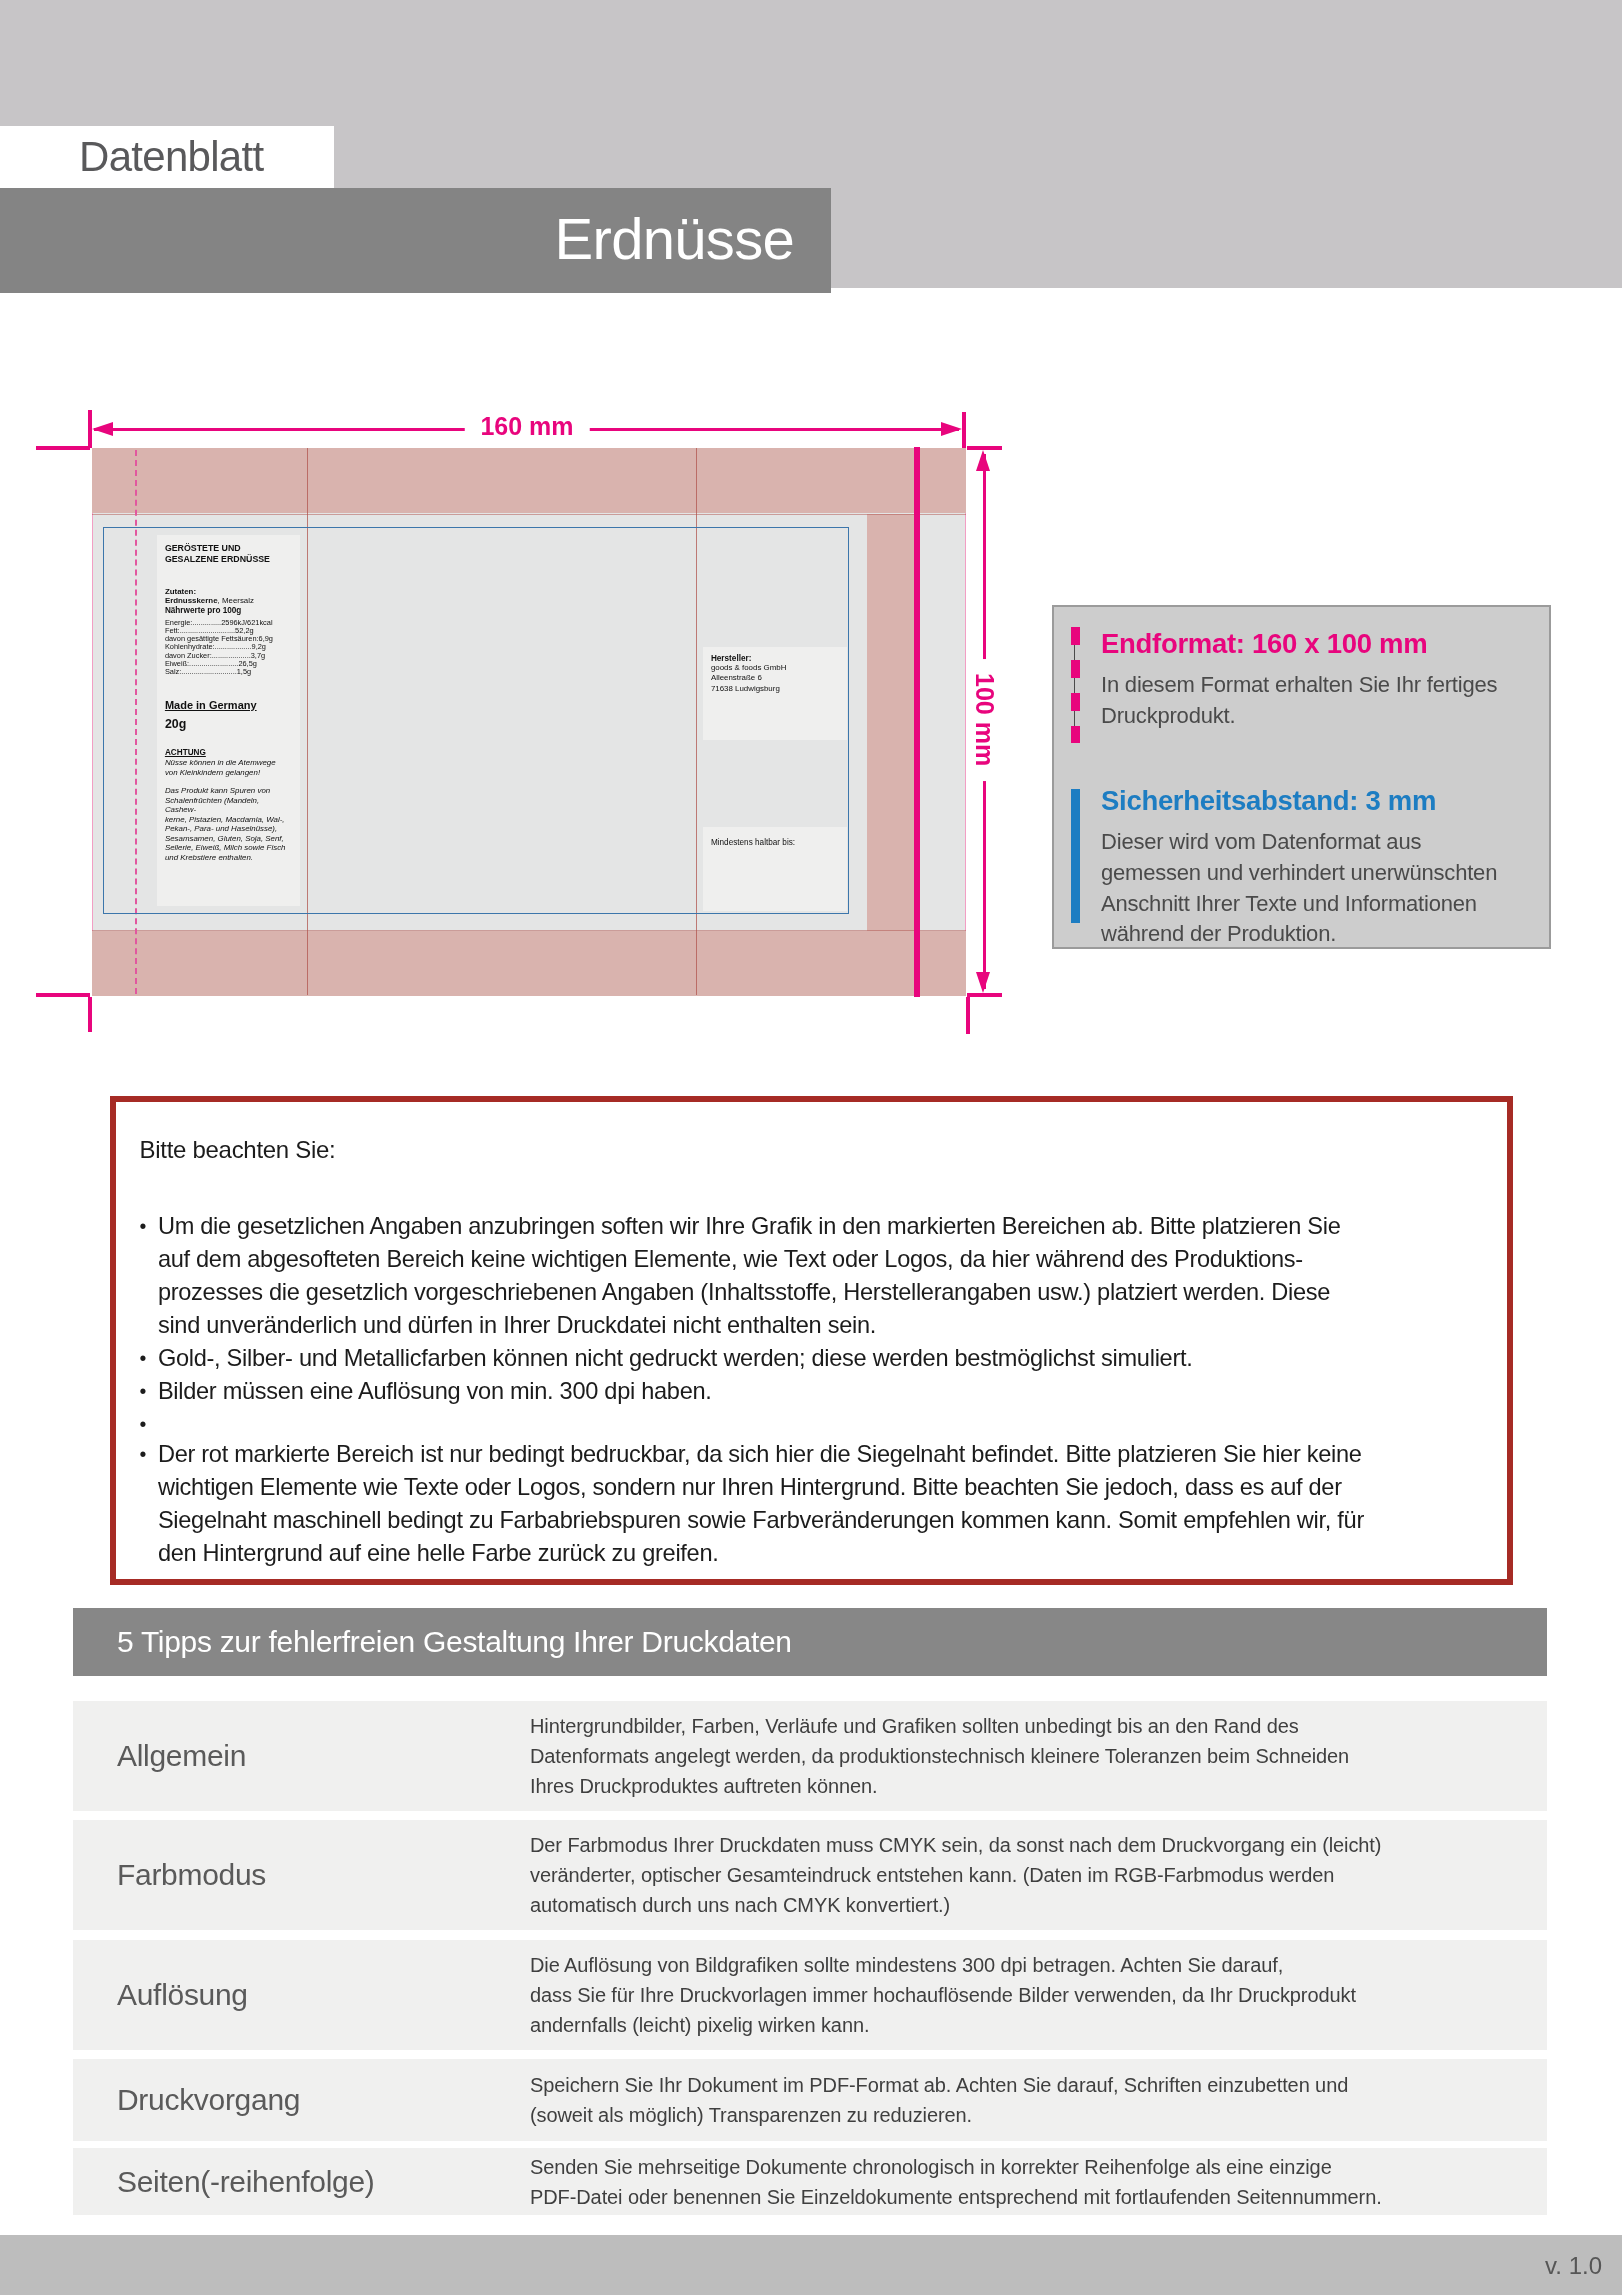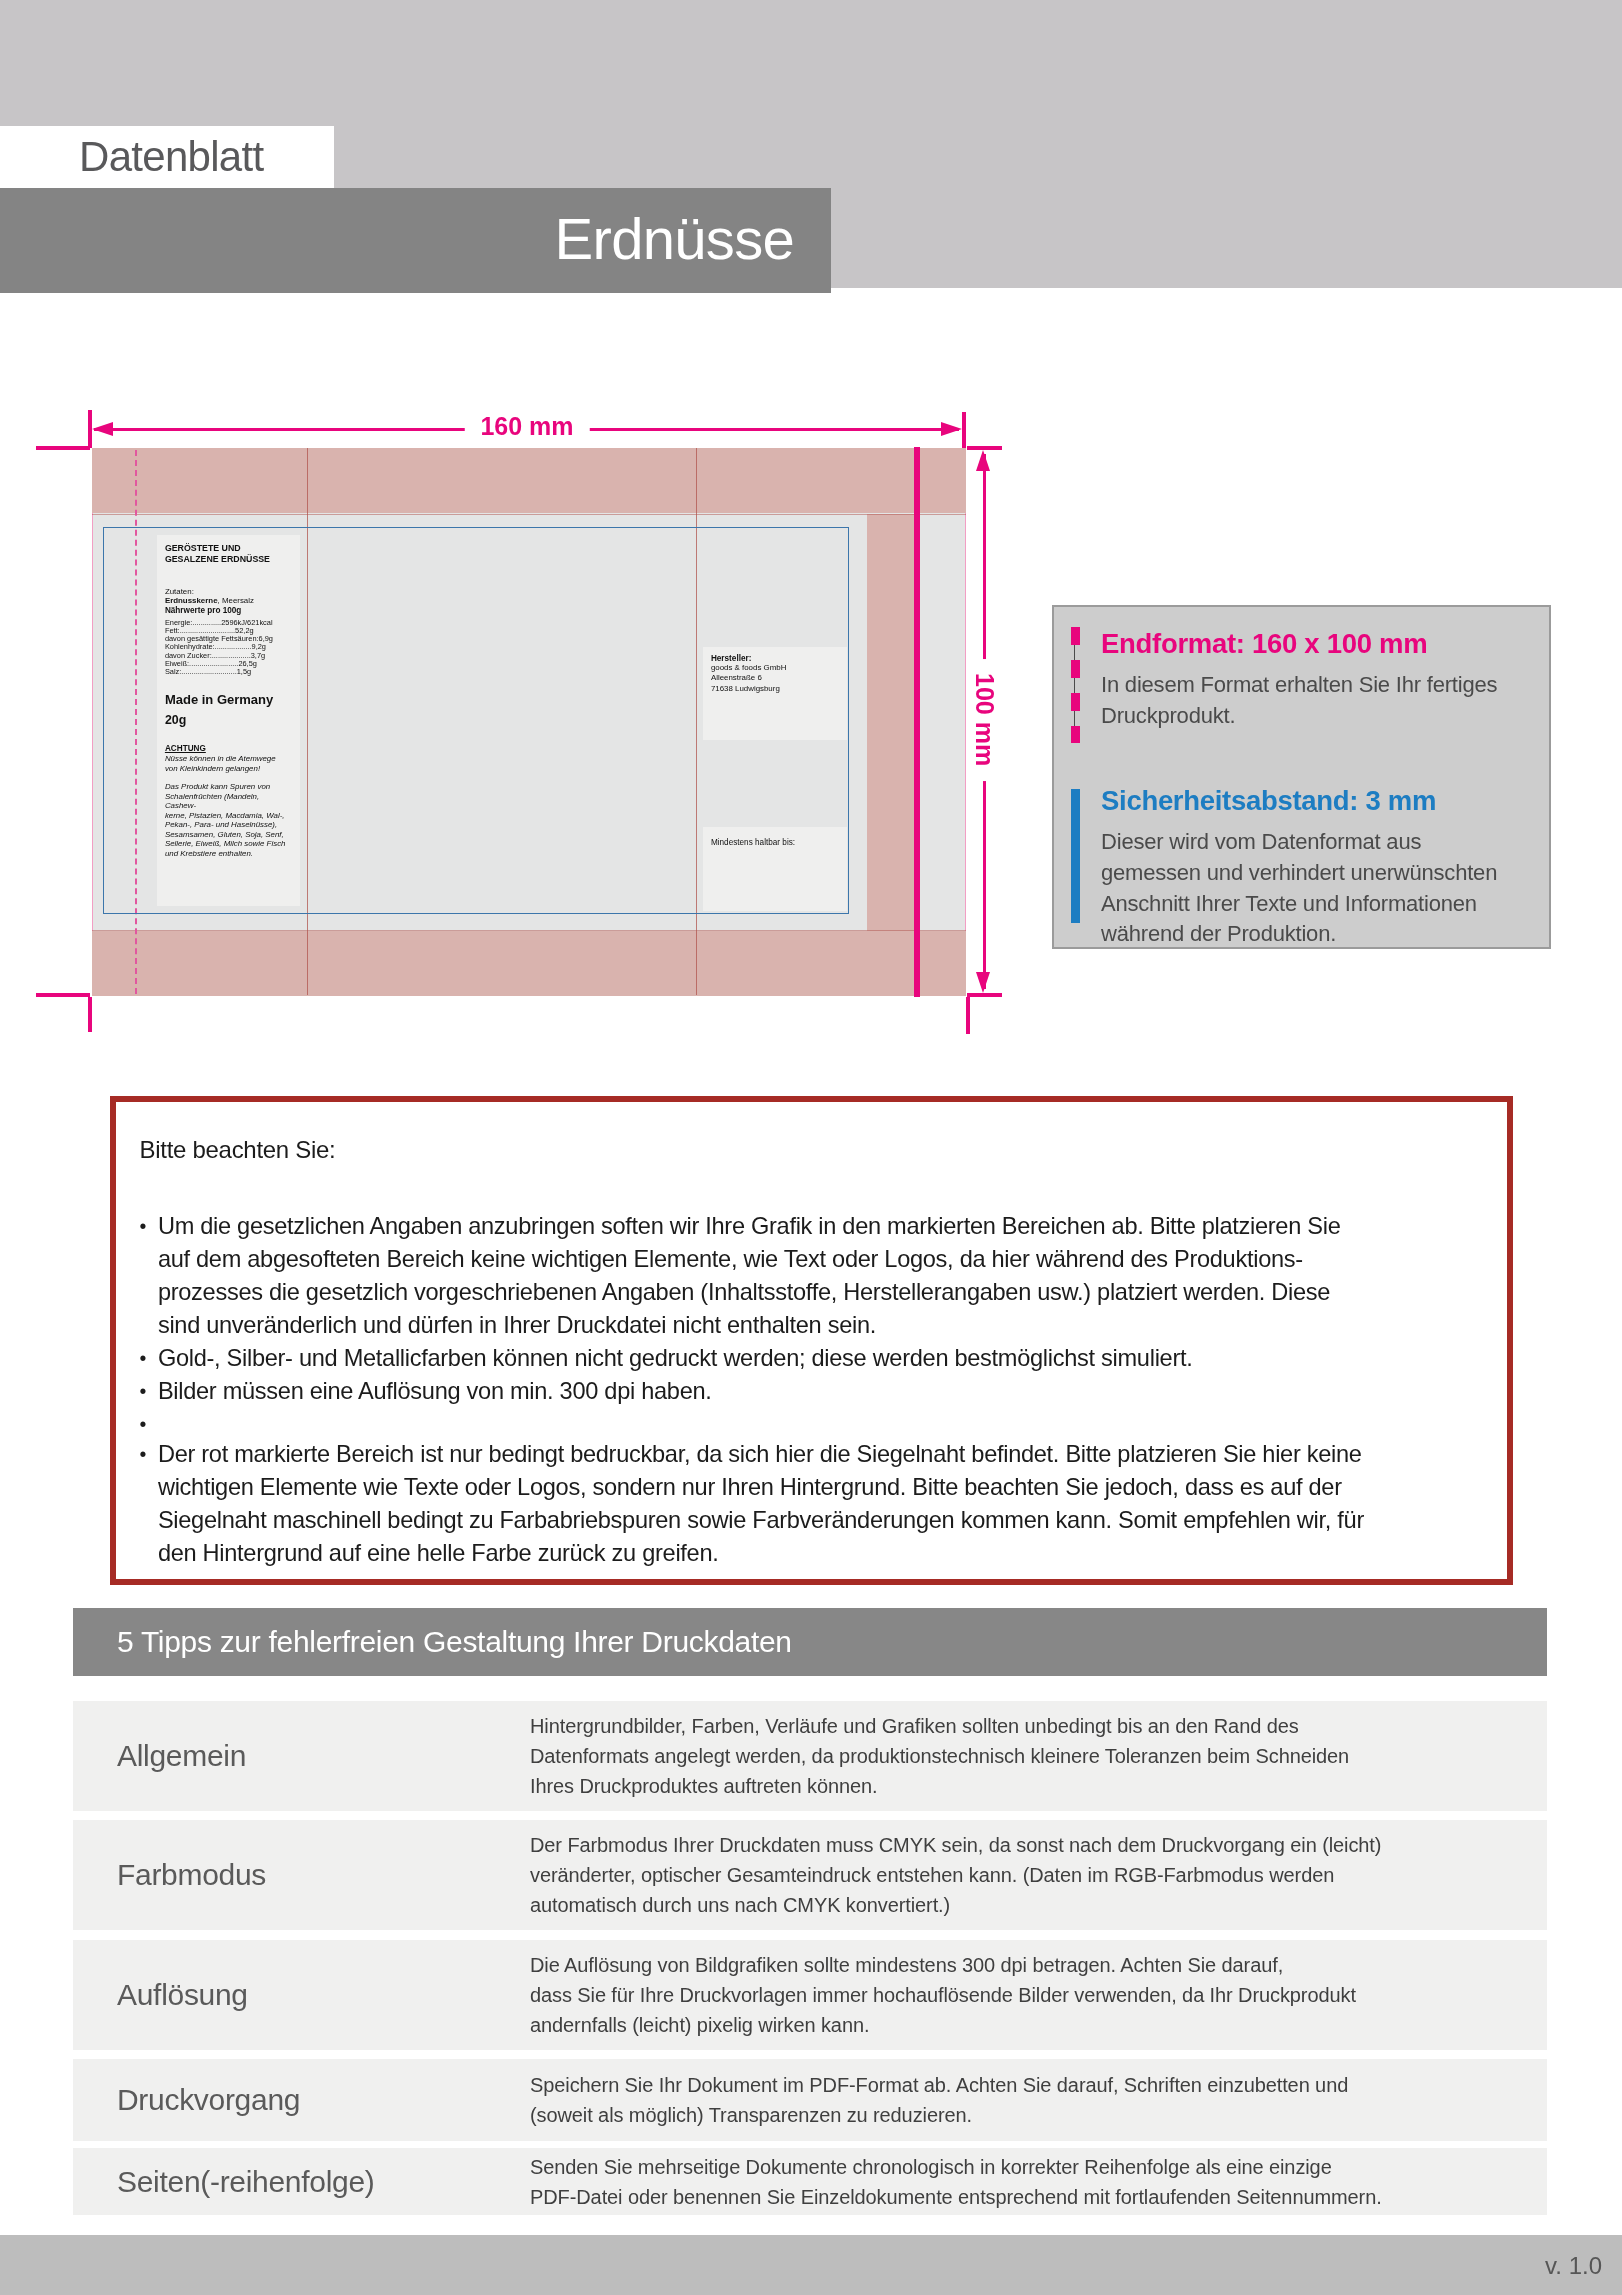--- a/index.html
+++ b/index.html
@@ -46,25 +46,25 @@
   .band-strip{left:867px;top:514px;width:47px;height:417px;background:var(--salmon);}
   .fold-h{height:0.7px;background:var(--fold);opacity:.5;}
   .fold-v{width:1.3px;background:var(--fold);opacity:.75;}
   .seal-line{left:914px;top:447px;width:5.9px;height:550px;background:var(--magenta);}
   .dashed-line{left:135px;top:450px;width:0;height:544px;border-left:2px dashed #e1579f;}
   .safe-rect{left:103px;top:527px;width:746px;height:387px;border:1.3px solid var(--blue-safe);box-sizing:border-box;}
 
   .label-box{background:#efefee;color:#111;}
   .label-left{left:157px;top:535px;width:143px;height:371px;padding:7.9px 7.9px;box-sizing:border-box;}
   .lb-title{font-size:8.8px;font-weight:bold;line-height:1.3;}
-  .lb-h{font-size:7.9px;font-weight:normal;}
+  .lb-h{font-size:7.9px;font-weight:bold;}
   .lb-t{font-size:7.9px;}
   .lb-nut-h{font-size:8.2px;font-weight:bold;margin-top:1px;margin-bottom:3.9px;}
   .lb-nut{font-size:7.4px;line-height:1.12;}
-  .lb-made{font-size:13px;font-weight:bold;margin-top:15px;}
+  .lb-made{font-size:11px;font-weight:bold;margin-top:22px;text-decoration:underline;}
   .lb-weight{font-size:12.4px;font-weight:bold;margin-top:6.5px;}
   .lb-achtung{font-size:8.2px;font-weight:bold;text-decoration:underline;margin-top:17px;}
   .lb-warn{font-size:7.9px;font-style:italic;line-height:1.22;margin-top:1.3px;}
   .lb-allergy{font-size:7.9px;font-style:italic;line-height:1.2;margin-top:8.5px;}
   .zutaten-block{margin-top:21px;}
   .hersteller-box{left:703px;top:647px;width:144px;height:93px;padding:6.5px 7.9px;box-sizing:border-box;}
   .hb-h{font-size:8.2px;font-weight:bold;}
   .hb-a{font-size:7.9px;line-height:1.35;}
   .mhd-box{left:703px;top:827px;width:144px;height:84px;padding:10.5px 7.9px;box-sizing:border-box;font-size:8.2px;}
 

